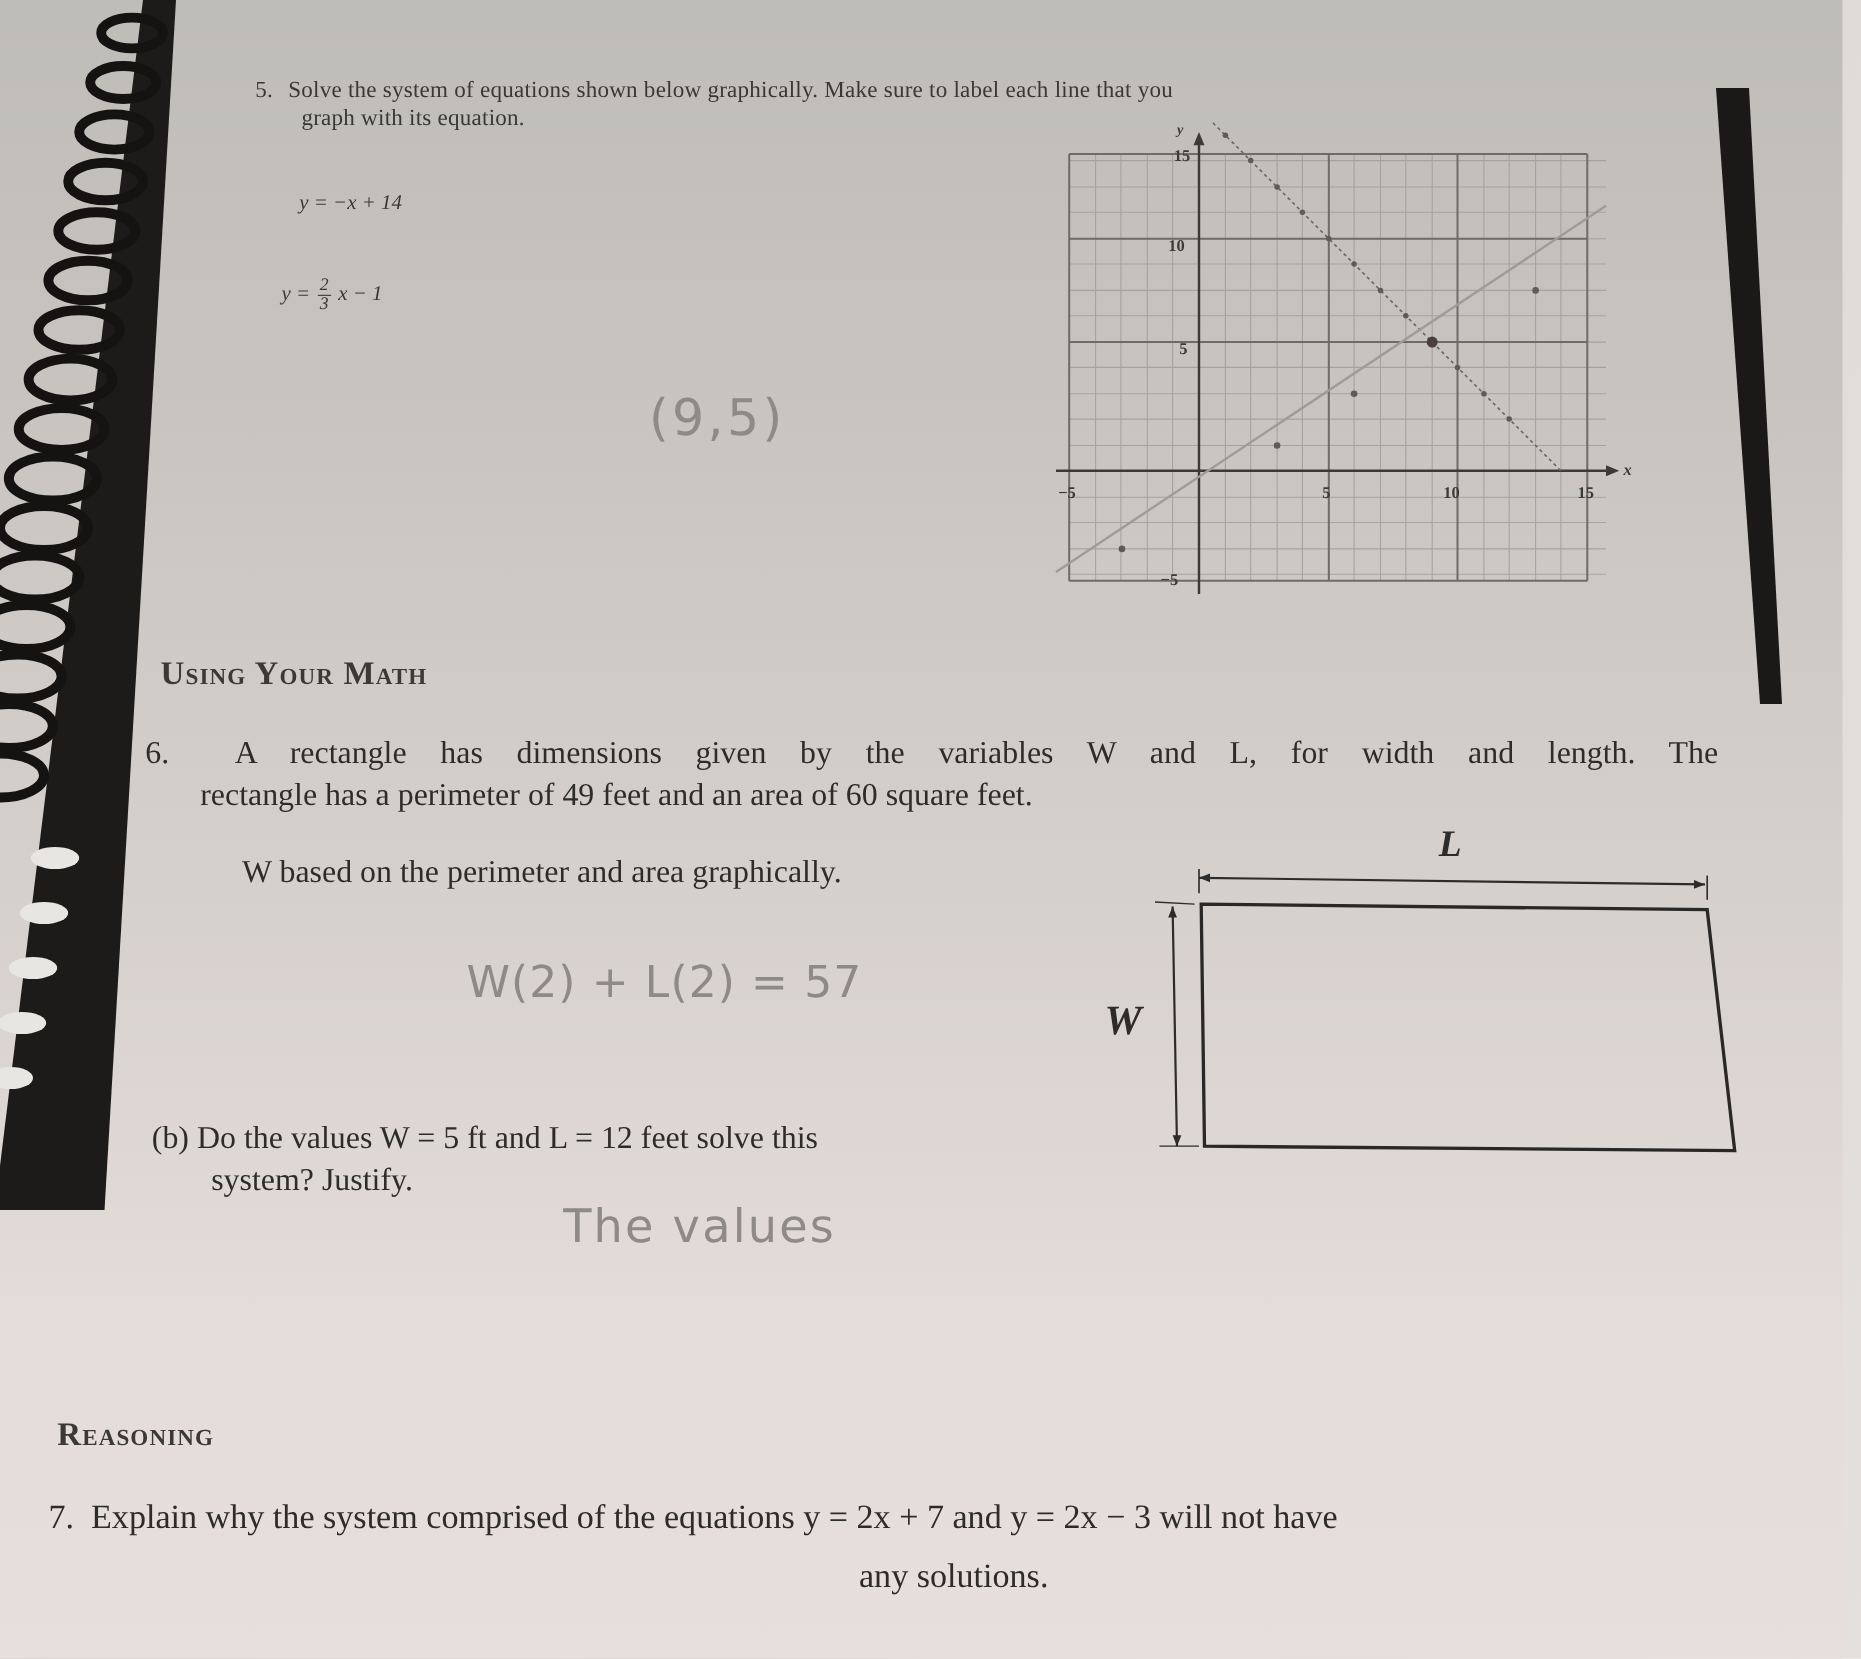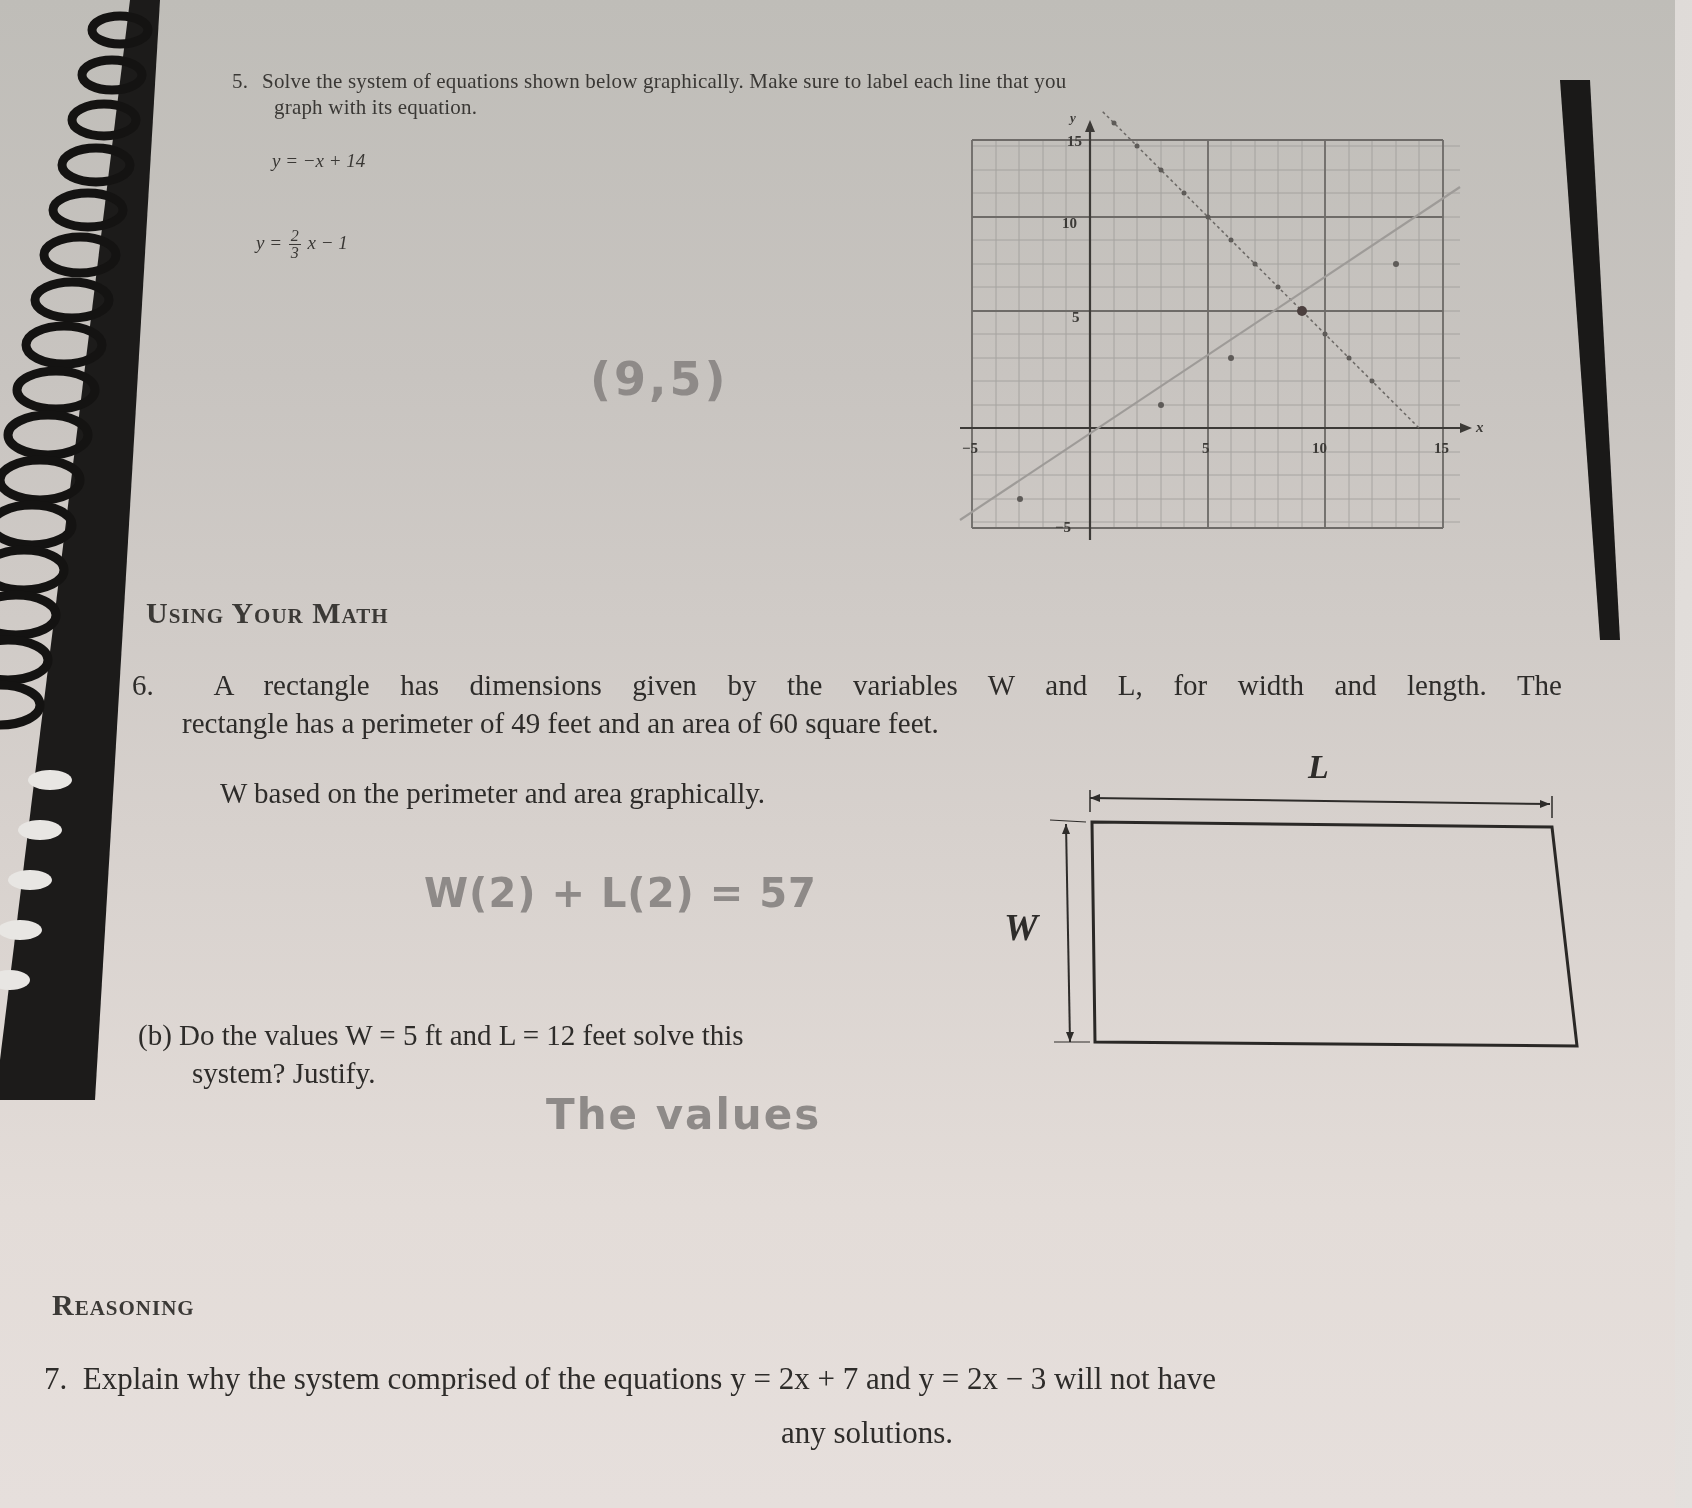--- a/index.html
+++ b/index.html
@@ -15,26 +15,26 @@
   }
   .spiral {
     position:absolute; left:0; top:0; width:170px; height:1100px;
   }
   .binder-right {
     position:absolute; left:1560px; top:80px; width:60px; height:560px;
   }
   .abs { position:absolute; }
   .q5-text { left:232px; top:68px; font-size:21px; line-height:26px; color:#3a3835; letter-spacing:0.2px; }
   .q5-num { display:inline-block; width:30px; }
-  .eq { font-style:italic; font-size:19px; color:#3a3835; }
+  .eq { font-style:italic; font-size:19px; color:#3a3835;margin-top:24px; }
   .frac { display:inline-block; vertical-align:middle; text-align:center; font-size:16px; line-height:16px; margin:0 2px; }
   .frac span { display:block; }
   .frac .num { border-bottom:1px solid #3a3835; padding:0 2px; }
   .handwrite {
-    font-family: "DejaVu Sans", sans-serif; color:#8e8a88; font-weight:700;
+    font-family: "DejaVu Sans", sans-serif; color:#8e8a88; font-weight:400;
   }
   .section-title {
     font-size:30px; letter-spacing:1px; color:#3b3936; font-variant: small-caps; font-weight:bold;
   }
   .body-text { font-size:29px; line-height:38px; color:#2e2c2a; }
   .graph { left:940px; top:110px; }
   .rect-fig { left:1000px; top:740px; }
 </style>
 </head>
 <body>
@@ -203,21 +203,21 @@
     <div style="padding-left:50px;">W based on the perimeter and area graphically.</div>
   </div>
 
   <div class="abs handwrite" style="left:424px; top:870px; font-size:40px; letter-spacing:1px;">W(2) + L(2) = 57</div>
 
   <div class="abs body-text" style="left:138px; top:1016px;">
     <div><span>(b)</span> <span>Do the values W = 5 ft and L = 12 feet solve this</span></div>
     <div style="padding-left:54px;">system? Justify.</div>
   </div>
 
-  <div class="abs handwrite" style="left:512px; top:1090px; font-size:42px; letter-spacing:2px;margin-left:34px;">The values</div>
+  <div class="abs handwrite" style="left:512px; top:1090px; font-size:42px; letter-spacing:2px;">The values</div>
 
   <svg class="abs rect-fig" width="600" height="320" viewBox="0 0 600 320">
     <text x="308" y="38" font-family="Liberation Serif, serif" font-size="34" font-style="italic" font-weight="bold" fill="#2e2c2a">L</text>
     <line x1="90" y1="58" x2="550" y2="64" stroke="#2e2c2a" stroke-width="2"></line>
     <polygon points="90,58 100,54 100,62" fill="#2e2c2a"></polygon>
     <polygon points="550,64 540,60 540,68" fill="#2e2c2a"></polygon>
     <line x1="90" y1="50" x2="90" y2="72" stroke="#2e2c2a" stroke-width="1.5"></line>
     <line x1="552" y1="56" x2="552" y2="78" stroke="#2e2c2a" stroke-width="1.5"></line>
     <polygon points="92,82 552,87 577,306 95,302" fill="none" stroke="#2a2826" stroke-width="3"></polygon>
     <line x1="66" y1="84" x2="70" y2="302" stroke="#2e2c2a" stroke-width="2"></line>

